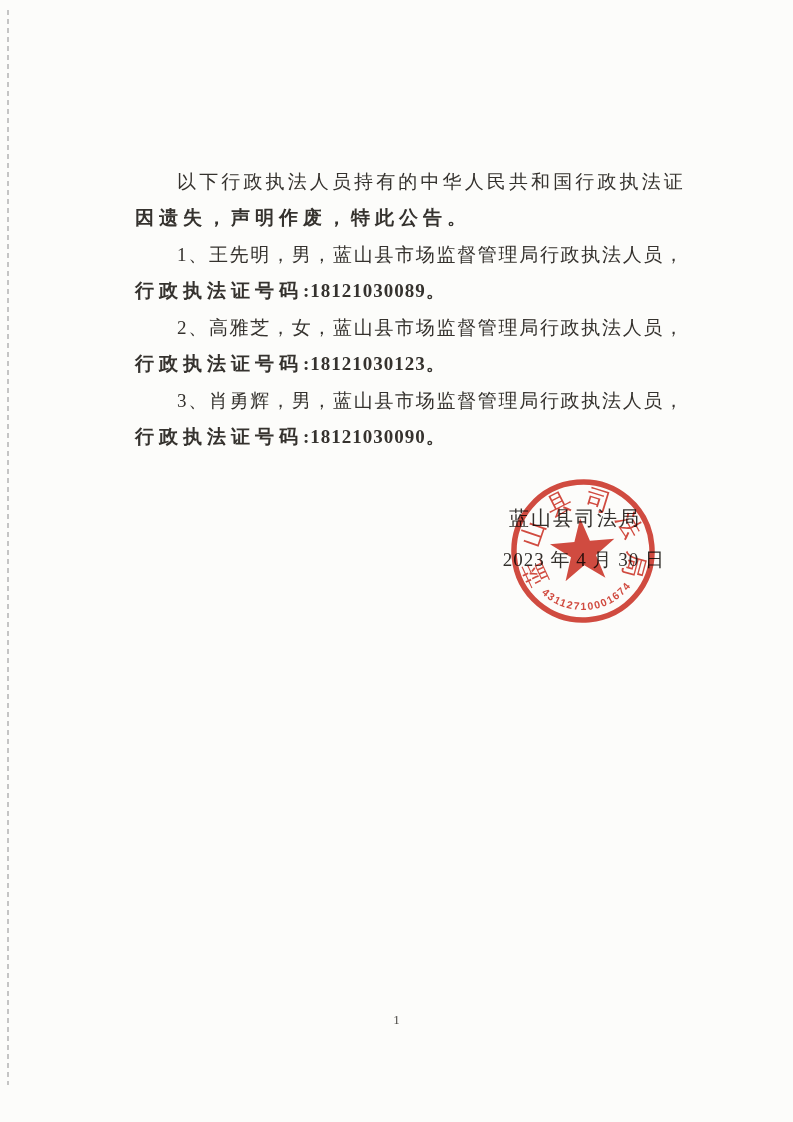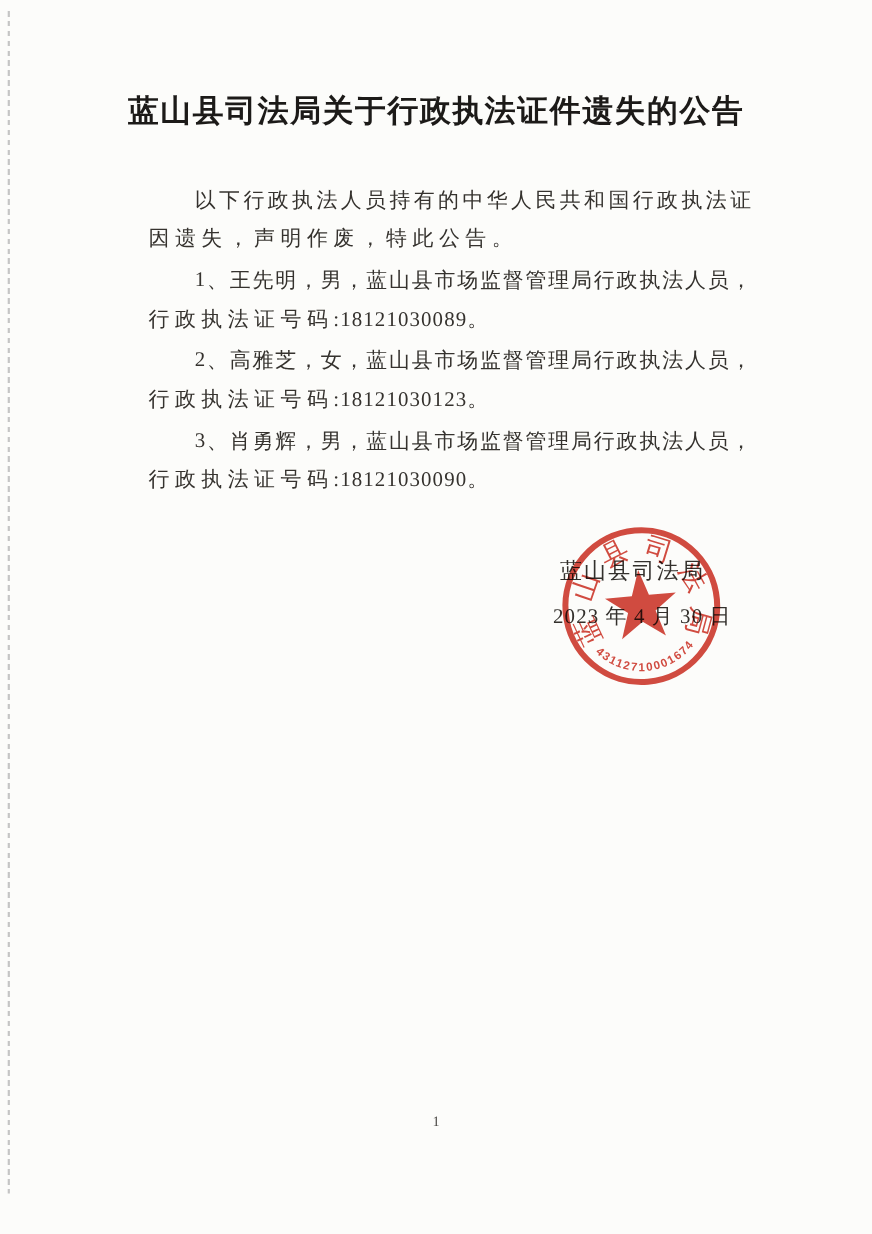--- a/index.html
+++ b/index.html
@@ -25,21 +25,21 @@
     text-align:center;
     font-family:"Liberation Sans","DejaVu Sans",sans-serif;
     font-weight:bold;font-size:28px;letter-spacing:1.5px;
     color:#1c1a18;
   }
   .doc-body{
     position:absolute;left:135px;top:164px;width:548px;
     font-size:19px;color:#35322e;
   }
   .line{height:36.4px;}
-  .line.plain{line-height:36.4px;white-space:nowrap;}
+  .line.plain{line-height:36.4px;white-space:nowrap;font-weight:bold;}
   .line.plain .ch{margin-right:5px;}
   .line.plain .ch.ascii{margin-right:1px;}
   .line.full{display:flex;justify-content:space-between;align-items:center;}
   .line.full.indent{margin-left:42px;}
   .sig{position:absolute;color:#33302c;white-space:nowrap;}
   .sig-org{top:505px;right:152px;font-size:20px;letter-spacing:2px;}
   .sig-date{top:547px;right:128px;font-size:19px;letter-spacing:1px;}
   .seal{
     position:absolute;left:497px;top:465px;width:172px;height:172px;
     mix-blend-mode:multiply;opacity:.9;
@@ -50,21 +50,20 @@
     text-align:center;font-size:13px;color:#4a4844;
   }
 </style>
 </head>
 <body>
 
 <div class="page">
 
   <div class="scan-line"></div>
 
-  <div class="doc-title">蓝山县司法局关于行政执法证件遗失的公告</div>
 
   <div class="doc-body" id="doc-body">
       <div class="line full indent">
         <span class="ch">以</span>
         <span class="ch">下</span>
         <span class="ch">行</span>
         <span class="ch">政</span>
         <span class="ch">执</span>
         <span class="ch">法</span>
         <span class="ch">人</span>

